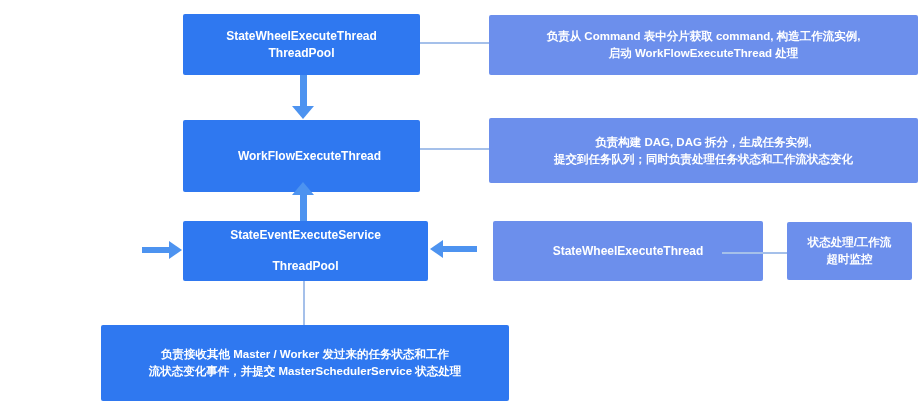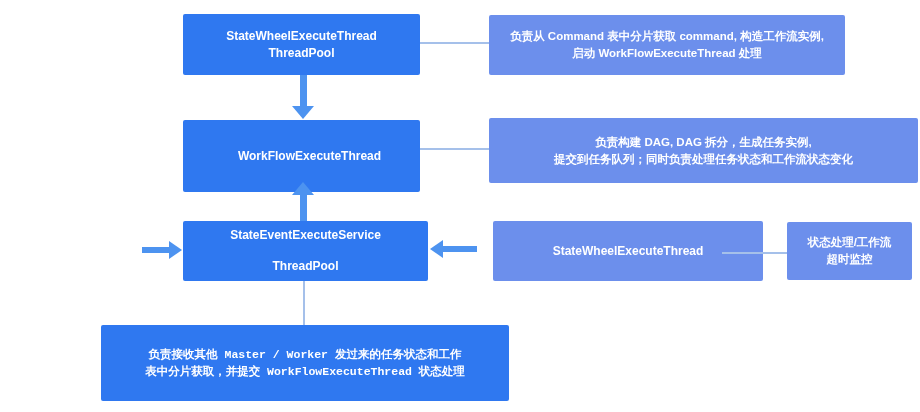--- a/index.html
+++ b/index.html
@@ -38,24 +38,24 @@
   .box.light { background: var(--secondary-box); }
   .label { font-size: 12px; white-space: nowrap; }
   .note-line { font-size: 11.5px; white-space: nowrap; }
 
   
   .n-master    { left: 183px; top: 14px;  width: 237px; height: 61px; }
   .n-workflow  { left: 183px; top: 120px; width: 237px; height: 72px; padding-left: 16px; }
   .n-api       { left: 5px;   top: 222px; width: 135px; height: 60px; }
   .n-stateevt  { left: 183px; top: 221px; width: 245px; height: 60px; gap: 14px; }
   .n-statewheel{ left: 493px; top: 221px; width: 270px; height: 60px; }
-  .n-notemaster{ left: 489px; top: 15px;  width: 356px; height: 60px; }
+  .n-notemaster{ left: 489px; top: 15px;  width: 429px; height: 60px; }
   .n-noteflow  { left: 489px; top: 118px; width: 429px; height: 65px; }
   .n-timeout   { left: 787px; top: 222px; width: 125px; height: 58px; }
-  .n-noteevt   { left: 101px; top: 325px; width: 408px; height: 76px; font-family: Liberation Mono, monospace; }
+  .n-noteevt   { left: 101px; top: 325px; width: 408px; height: 76px; }
 
   
   .shaft-v { position: absolute; width: 7px; background: var(--arrow); }
   .shaft-h { position: absolute; height: 6px; background: var(--arrow); }
   .head { position: absolute; width: 0; height: 0; }
   .head-down  { border-left: 11px solid transparent; border-right: 11px solid transparent; border-top: 13px solid var(--arrow); }
   .head-up    { border-left: 11px solid transparent; border-right: 11px solid transparent; border-bottom: 13px solid var(--arrow); }
   .head-right { border-top: 9px solid transparent; border-bottom: 9px solid transparent; border-left: 13px solid var(--arrow); }
   .head-left  { border-top: 9px solid transparent; border-bottom: 9px solid transparent; border-right: 13px solid var(--arrow); }
 
@@ -97,21 +97,21 @@
     <div class="note-line">提交到任务队列；同时负责处理任务状态和工作流状态变化</div>
   </div>
 
   <div class="box light n-timeout">
     <div class="note-line">状态处理/工作流</div>
     <div class="note-line">超时监控</div>
   </div>
 
   <div class="box dark n-noteevt">
     <div class="note-line">负责接收其他 Master / Worker 发过来的任务状态和工作</div>
-    <div class="note-line">表中分片获取，并提交 WorkFlowExecuteThread 状态处理</div>
+    <div class="note-line">流状态变化事件，并提交 MasterSchedulerService 状态处理</div>
   </div>
 
   <div>
     <div class="shaft-v" style="left:300px; top:75px; height:32px;"></div>
     <div class="head head-down" style="left:292px; top:106px;"></div>
   </div>
 
   <div>
     <div class="head head-up" style="left:292px; top:182px;"></div>
     <div class="shaft-v" style="left:300px; top:194px; height:27px;"></div>

